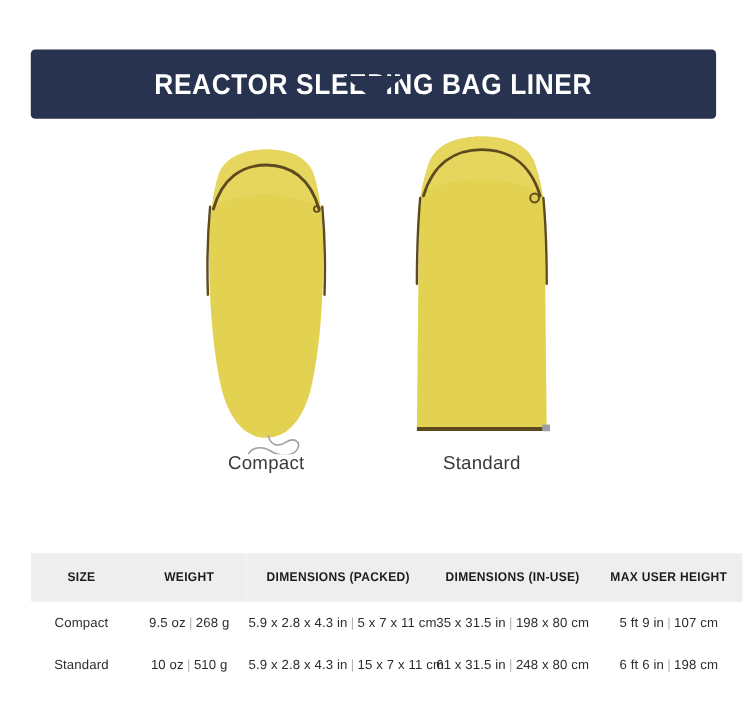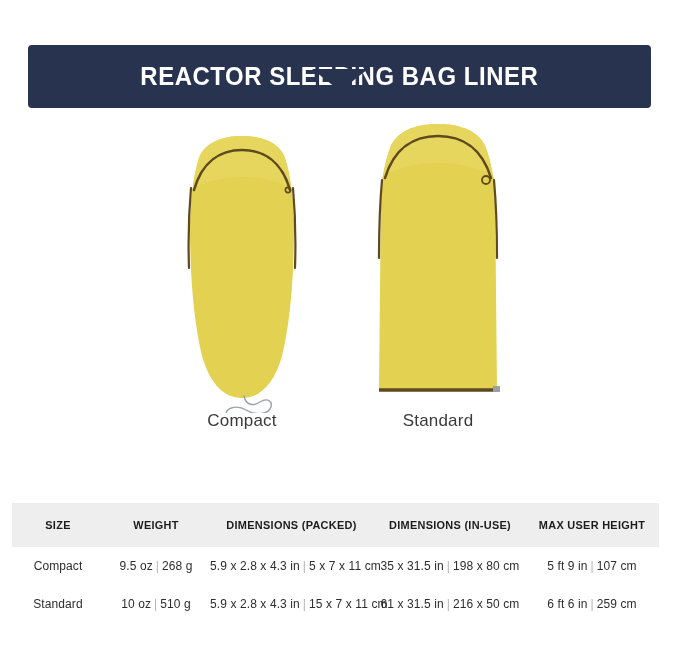--- a/index.html
+++ b/index.html
@@ -91,21 +91,21 @@
     font-family: "Liberation Sans", sans-serif;
     font-weight: 400;
     letter-spacing: 0.2px;
     line-height: 20px;
     margin-top: -2px;
   }
 
   
   .spec-table {
     position: absolute;
-    left: 12px;
+    left: 28px;
     top: 503px;
     width: 617px;
     border-collapse: collapse;
     table-layout: fixed;
   }
   .spec-table thead tr {
     background: #eeeeee;
   }
   .spec-table th {
     font-size: 11.5px;
@@ -268,20 +268,20 @@
     </tr>
     <tr>
       <td class="size-cell">Standard</td>
       <td>
         <span class="cell-split">10 oz</span><span class="cell-sep">|</span><span class="cell-split">510 g</span>
       </td>
       <td>
         <span class="cell-split">5.9 x 2.8 x 4.3 in</span><span class="cell-sep">|</span><span class="cell-split">15 x 7 x 11 cm</span>
       </td>
       <td>
-        <span class="cell-split">61 x 31.5 in</span><span class="cell-sep">|</span><span class="cell-split">216 x 50 cm</span>
-      </td>
-      <td>
-        <span class="cell-split">6 ft 6 in</span><span class="cell-sep">|</span><span class="cell-split">259 cm</span>
+        <span class="cell-split">61 x 31.5 in</span><span class="cell-sep">|</span><span class="cell-split">248 x 80 cm</span>
+      </td>
+      <td>
+        <span class="cell-split">6 ft 6 in</span><span class="cell-sep">|</span><span class="cell-split">198 cm</span>
       </td>
     </tr>
   </tbody>
 </table>
 
 </body></html>

